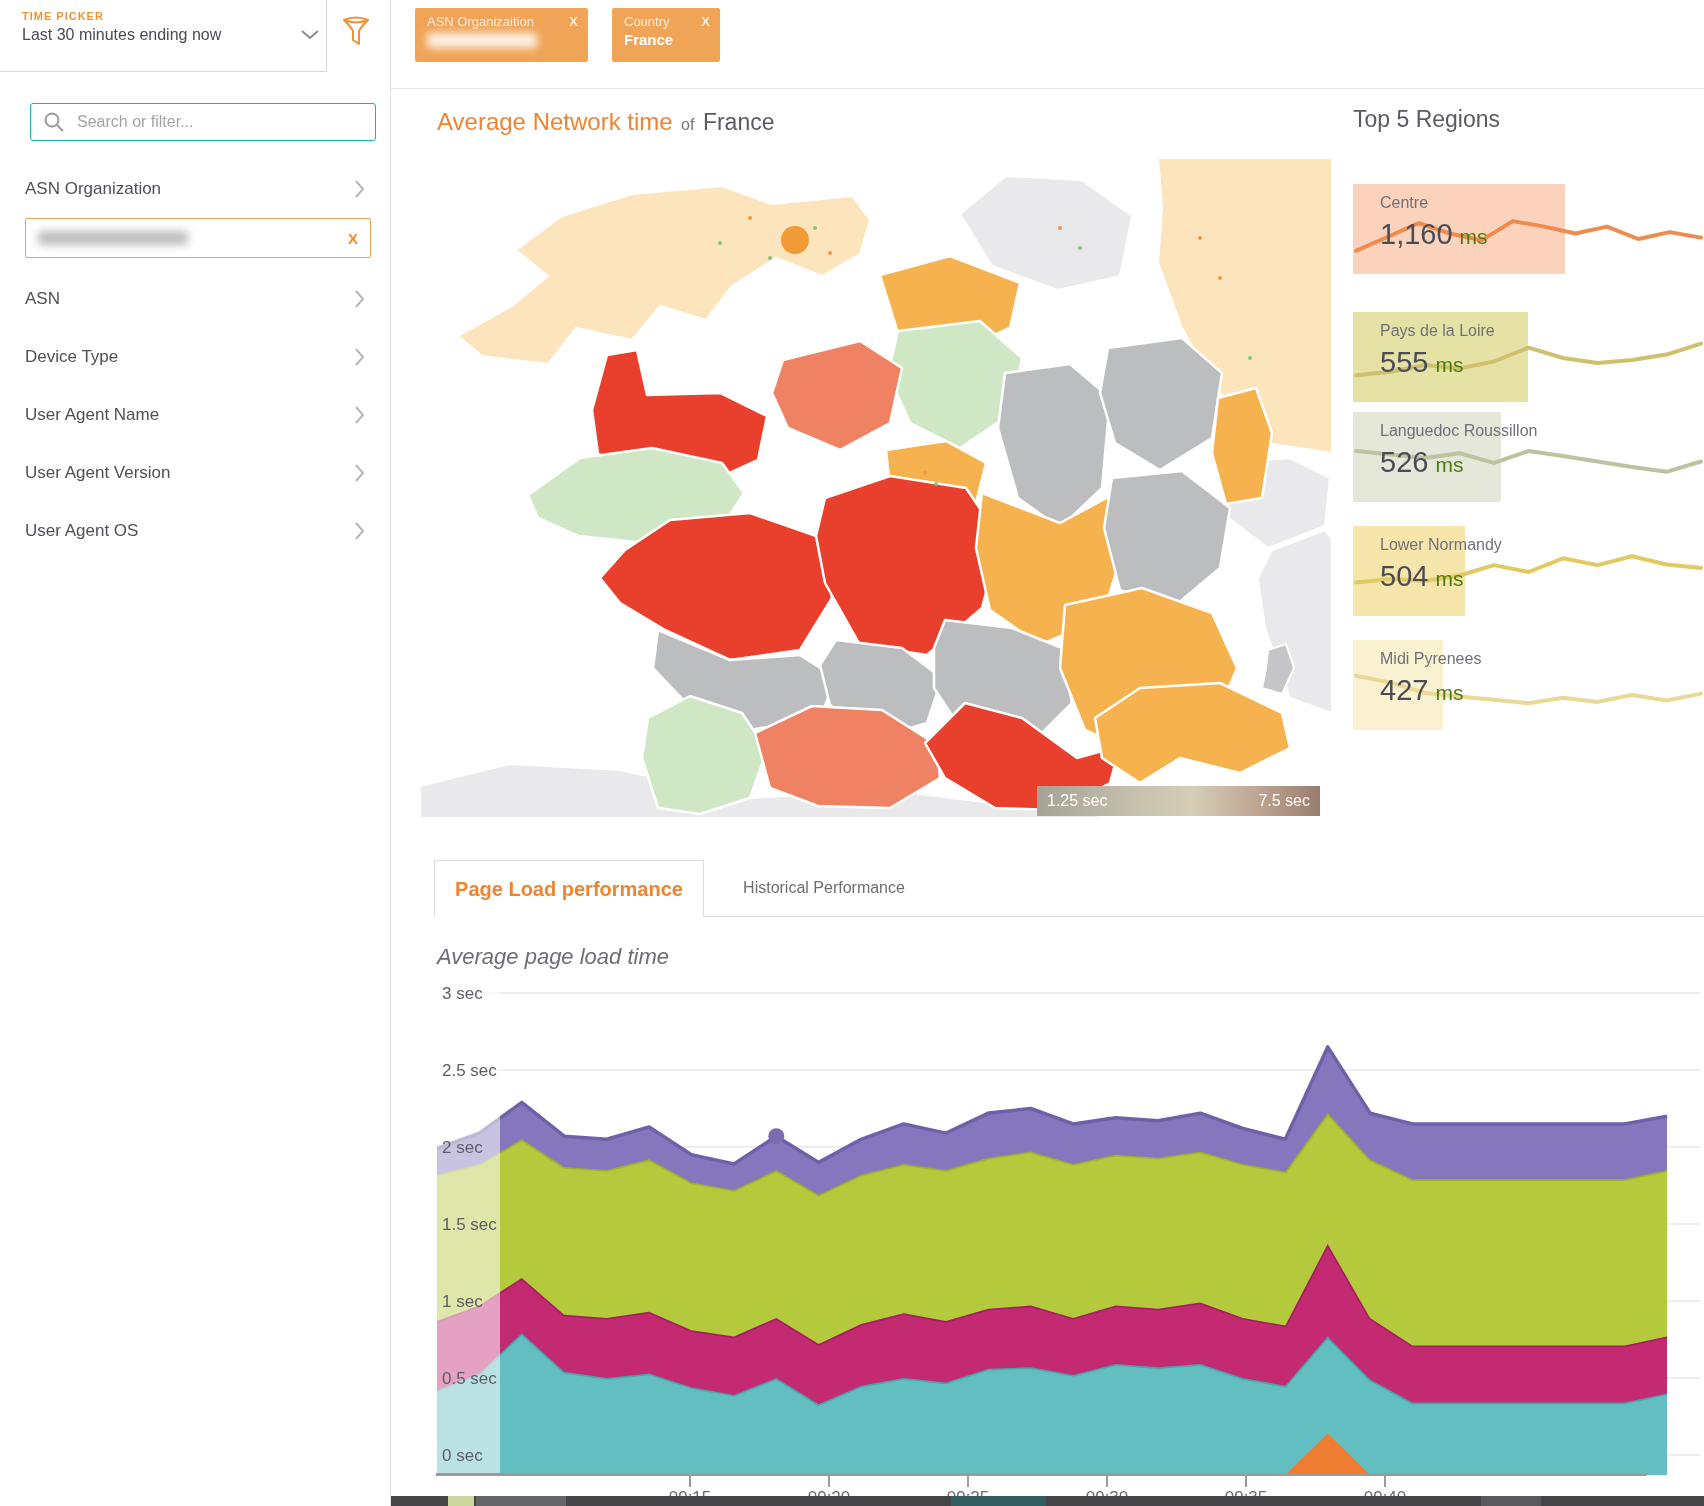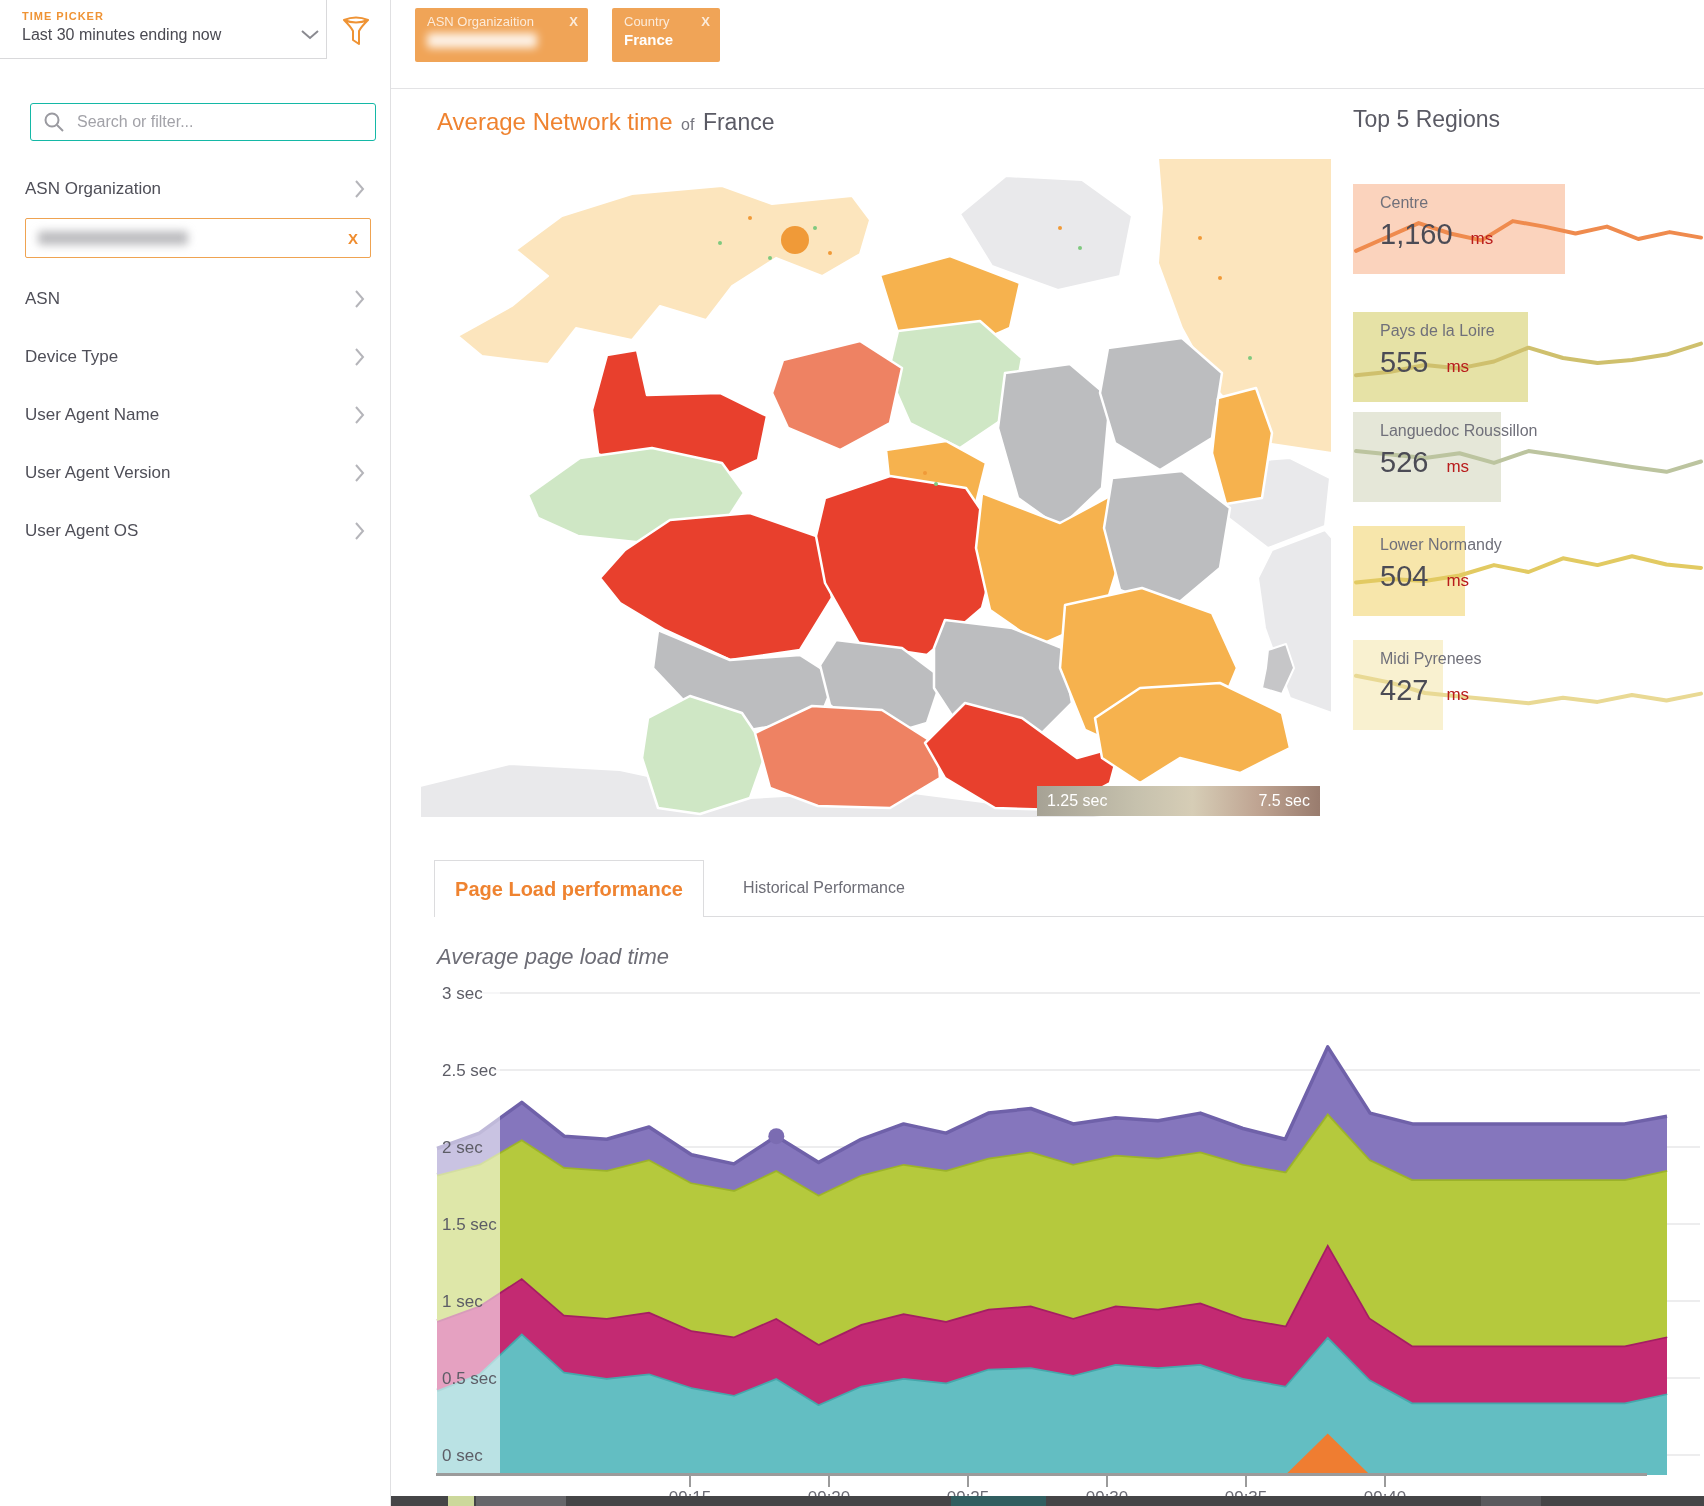--- a/index.html
+++ b/index.html
@@ -2,21 +2,21 @@
 <html><head>
 <meta charset="utf-8">
 <style>
   * { margin:0; padding:0; box-sizing:border-box; }
   html,body { width:1704px; height:1506px; background:#fff; overflow:hidden;
     font-family:"Liberation Sans", sans-serif; color:#55555e; }
 
   
   #sidebar { position:absolute; left:0; top:0; width:391px; height:1506px;
     background:#fff; border-right:1px solid #e0e0e2; }
-  #time-picker { position:absolute; left:0; top:0; width:327px; height:59px;
+  #time-picker { position:absolute; left:0; top:0; width:327px; height:72px;
     border-right:1px solid #d9d9db; border-bottom:1px solid #d9d9db; background:#fff;
     padding:10px 7px 0 22px; cursor:pointer; }
   .tp-label { font-size:11px; letter-spacing:1px; color:#ef9334; font-weight:bold; }
   .tp-value-row { display:flex; align-items:center; margin-top:4px; }
   .tp-value { font-size:16px; color:#4a4a52; flex:1; }
   #funnel-btn { position:absolute; left:336px; top:14px; width:40px; height:40px; cursor:pointer; }
   #search-wrap { position:absolute; left:30px; top:103px; width:346px; height:38px;
     border:1px solid #14b8a6; border-radius:3px; display:flex; align-items:center; padding-left:12px; }
   #search-input { border:none; outline:none; font-size:16px; color:#55555e; margin-left:12px;
     width:260px; font-family:"Liberation Sans", sans-serif; }
@@ -52,21 +52,21 @@
     display:flex; align-items:center; justify-content:space-between; padding:0 10px;
     color:#fff; font-size:16px; }
 
   
   #top5-title { position:absolute; left:1353px; top:106px; font-size:23px; color:#5a5a64; }
   .region-card { position:absolute; left:1353px; width:351px; height:90px; }
   .rc-bg { position:absolute; left:0; top:0; height:90px; }
   .rc-name { position:absolute; left:27px; top:10px; font-size:16px; color:#70707a; white-space:nowrap; }
   .rc-valrow { position:absolute; left:27px; top:34px; display:flex; align-items:baseline; }
   .rc-value { font-size:29px; color:#4b4b55; }
-  .rc-unit { font-size:17px; color:#b91c1c; margin-left:18px; }
+  .rc-unit { font-size:21px; color:#4d7c0f; margin-left:7px; }
   .rc-spark { position:absolute; left:0; top:0; pointer-events:none; }
 
   
   #tabline { position:absolute; left:434px; top:916px; width:1270px; height:1px; background:#dcdcde; }
   #tab-active { position:absolute; left:434px; top:860px; width:270px; height:57px; background:#fff;
     border:1px solid #dcdcde; border-bottom:none; display:flex; align-items:center; justify-content:center;
     font-size:20px; font-weight:bold; color:#ef8330; cursor:pointer; }
   #tab-inactive { position:absolute; left:704px; top:860px; width:240px; height:56px;
     display:flex; align-items:center; justify-content:center; font-size:16px; color:#6d6d76; cursor:pointer; }
 

